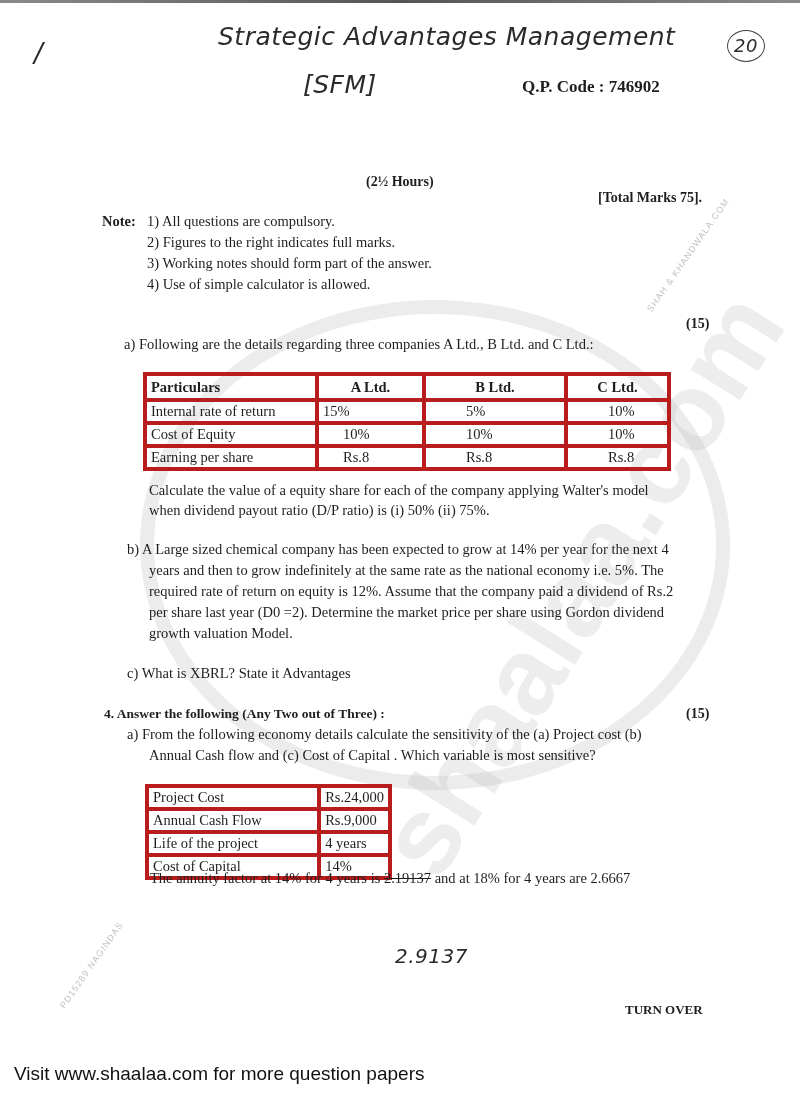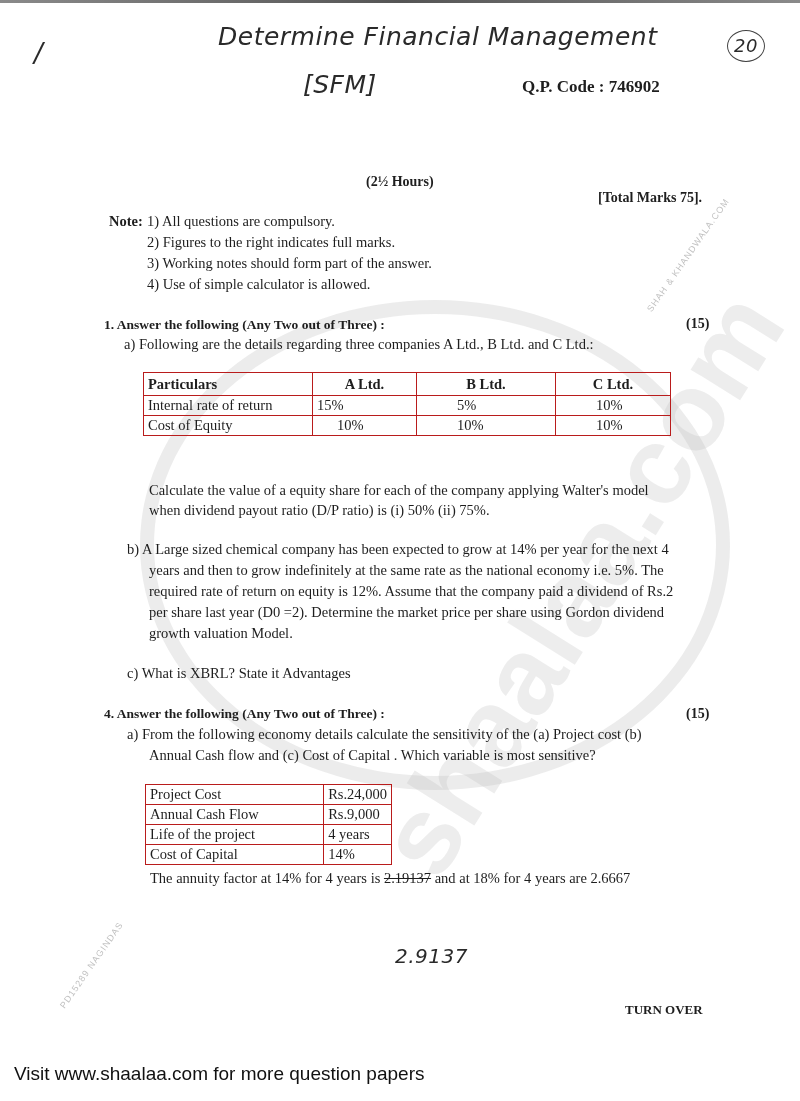--- a/index.html
+++ b/index.html
@@ -21,27 +21,27 @@
   .title-hand { left: 218px; top: 22px; font-size: 25px; }
   .sfm-hand { left: 303px; top: 70px; font-size: 25px; }
   .slash { left: 34px; top: 38px; font-size: 26px; }
   .page-num {
     left: 727px; top: 30px; width: 36px; height: 30px; border: 1.5px solid #444;
     border-radius: 50%; text-align: center; line-height: 30px; font-size: 18px;
   }
   .qp-code { left: 522px; top: 77px; font-size: 17px; font-weight: bold; }
   .hours { left: 366px; top: 174px; font-size: 14px; font-weight: bold; }
   .total { left: 598px; top: 190px; font-size: 14px; font-weight: bold; }
-  .note-label { left: 102px; top: 213px; font-size: 14.5px; font-weight: bold; margin-left: 7px; }
+  .note-label { left: 102px; top: 213px; font-size: 14.5px; font-weight: bold; }
   .note-item { font-size: 14.5px; }
   .q-head { font-size: 13.5px; font-weight: bold; }
   .marks { font-size: 14px; font-weight: bold; }
   .para { font-size: 14.5px; line-height: 21px; white-space: normal; }
   table.grid { border-collapse: collapse; position: absolute; font-size: 14.5px; }
-  table.grid td { border: 1px solid #b91c1c; padding: 0 4px; height: 19px; line-height: 19px; }
+  table.grid td { border: 4px solid #b91c1c; padding: 0 4px; height: 19px; line-height: 19px; }
   .t1 { left: 143px; top: 372px; width: 528px; }
   .t1 td.c { text-align: center; }
   .t1 tr.hdr td { font-weight: bold; height: 22px; }
   .t2 { left: 145px; top: 784px; width: 247px; }
   .strike { text-decoration: line-through; }
   .handnote { left: 395px; top: 896px; font-size: 20px; margin-top: 48px; }
   .turn { left: 625px; top: 1002px; font-size: 13px; font-weight: bold; }
   .footer {
     left: 14px; top: 1063px; font-size: 19px;
     font-family: "Liberation Sans", sans-serif; color: #111;
@@ -66,34 +66,33 @@
 
 <div class="page">
   <div class="topband"></div>
 
   <div class="watermark-circle"></div>
   <div class="watermark-text">shaalaa.com</div>
   <div class="stamp" style="left:620px;top:250px;transform:rotate(-55deg);">SHAH &amp; KHANDWALA.COM</div>
   <div class="stamp" style="left:40px;top:960px;transform:rotate(-55deg);">PD15289 NAGINDAS</div>
 
   <div class="abs hand slash">/</div>
-  <div class="abs hand title-hand">Determine Financial Management</div>
+  <div class="abs hand title-hand">Strategic Advantages Management</div>
   <div class="abs hand sfm-hand">[SFM]</div>
   <div class="abs hand page-num">20</div>
   <div class="abs qp-code">Q.P. Code : 746902</div>
   <div class="abs hours">(2½ Hours)</div>
   <div class="abs total">[Total Marks 75].</div>
 
   <div class="abs note-label">Note:</div>
   <div class="abs note-item" style="left:147px;top:213px;">1)  All questions are compulsory.</div>
   <div class="abs note-item" style="left:147px;top:234px;">2)  Figures to the right indicates full marks.</div>
   <div class="abs note-item" style="left:147px;top:255px;">3)  Working notes should form part of the answer.</div>
   <div class="abs note-item" style="left:147px;top:276px;">4)  Use of simple calculator is allowed.</div>
 
-  <div class="abs q-head" style="left:104px;top:317px;">1.  Answer the following (Any Two out of Three) :</div>
   <div class="abs marks" style="left:686px;top:316px;">(15)</div>
   <div class="abs para" style="left:124px;top:334px;">a)  Following are the details regarding three companies A Ltd., B Ltd. and C Ltd.:</div>
 
   <table class="grid t1">
     <tbody>
         <tr class="hdr">
       <td style="width:160px;">Particulars</td>
       <td class="c" style="width:95px;">A Ltd.</td>
       <td class="c" style="width:130px;">B Ltd.</td>
       <td class="c">C Ltd.</td>
@@ -102,20 +101,26 @@
       <td>Internal rate of return</td>
       <td style="">15%</td>
       <td style="padding-left:40px;">5%</td>
       <td style="padding-left:40px;">10%</td>
     </tr>
     <tr>
       <td>Cost of Equity</td>
       <td style="padding-left:24px;">10%</td>
       <td style="padding-left:40px;">10%</td>
       <td style="padding-left:40px;">10%</td>
+    </tr>
+    <tr>
+      <td>Earning per share</td>
+      <td style="padding-left:24px;">Rs.8</td>
+      <td style="padding-left:40px;">Rs.8</td>
+      <td style="padding-left:40px;">Rs.8</td>
     </tr>
   </tbody>
     </table>
 
   <div class="abs para" style="left:149px;top:480px;">Calculate the value of a equity share for each of the company applying Walter's model</div>
   <div class="abs para" style="left:149px;top:500px;">when dividend payout ratio (D/P ratio) is (i) 50% (ii) 75%.</div>
 
   <div class="abs para" style="left:127px;top:539px;">b)  A Large sized chemical company has been expected to grow at 14% per year for the next 4</div>
   <div class="abs para" style="left:149px;top:560px;">years and then to grow indefinitely at the same rate as the national economy i.e. 5%. The</div>
   <div class="abs para" style="left:149px;top:581px;">required rate of return on equity is 12%. Assume that the company paid a dividend of Rs.2</div>

